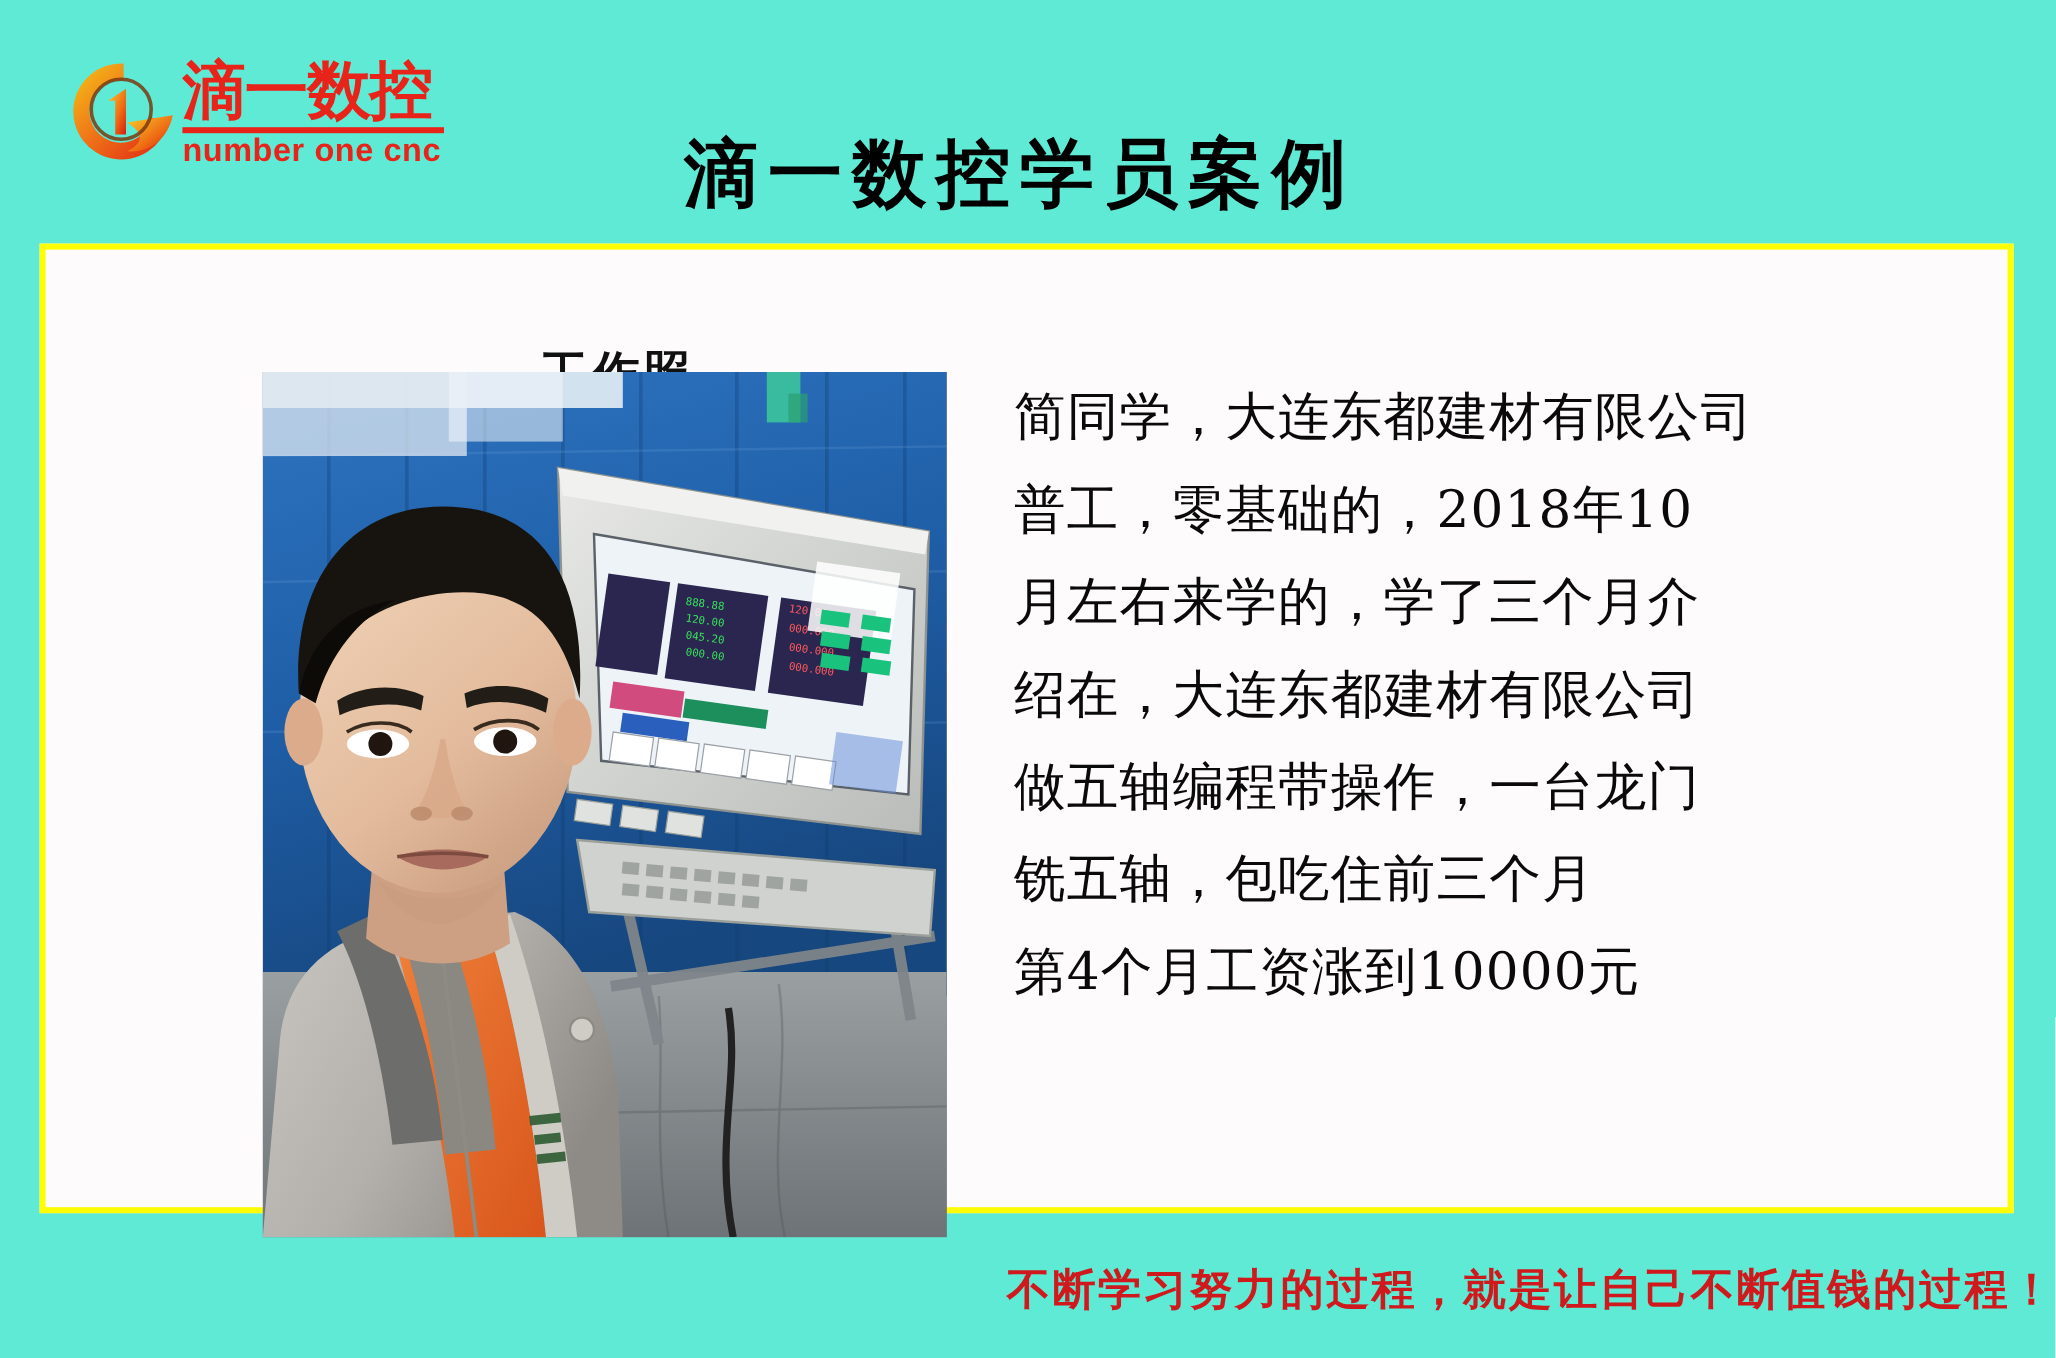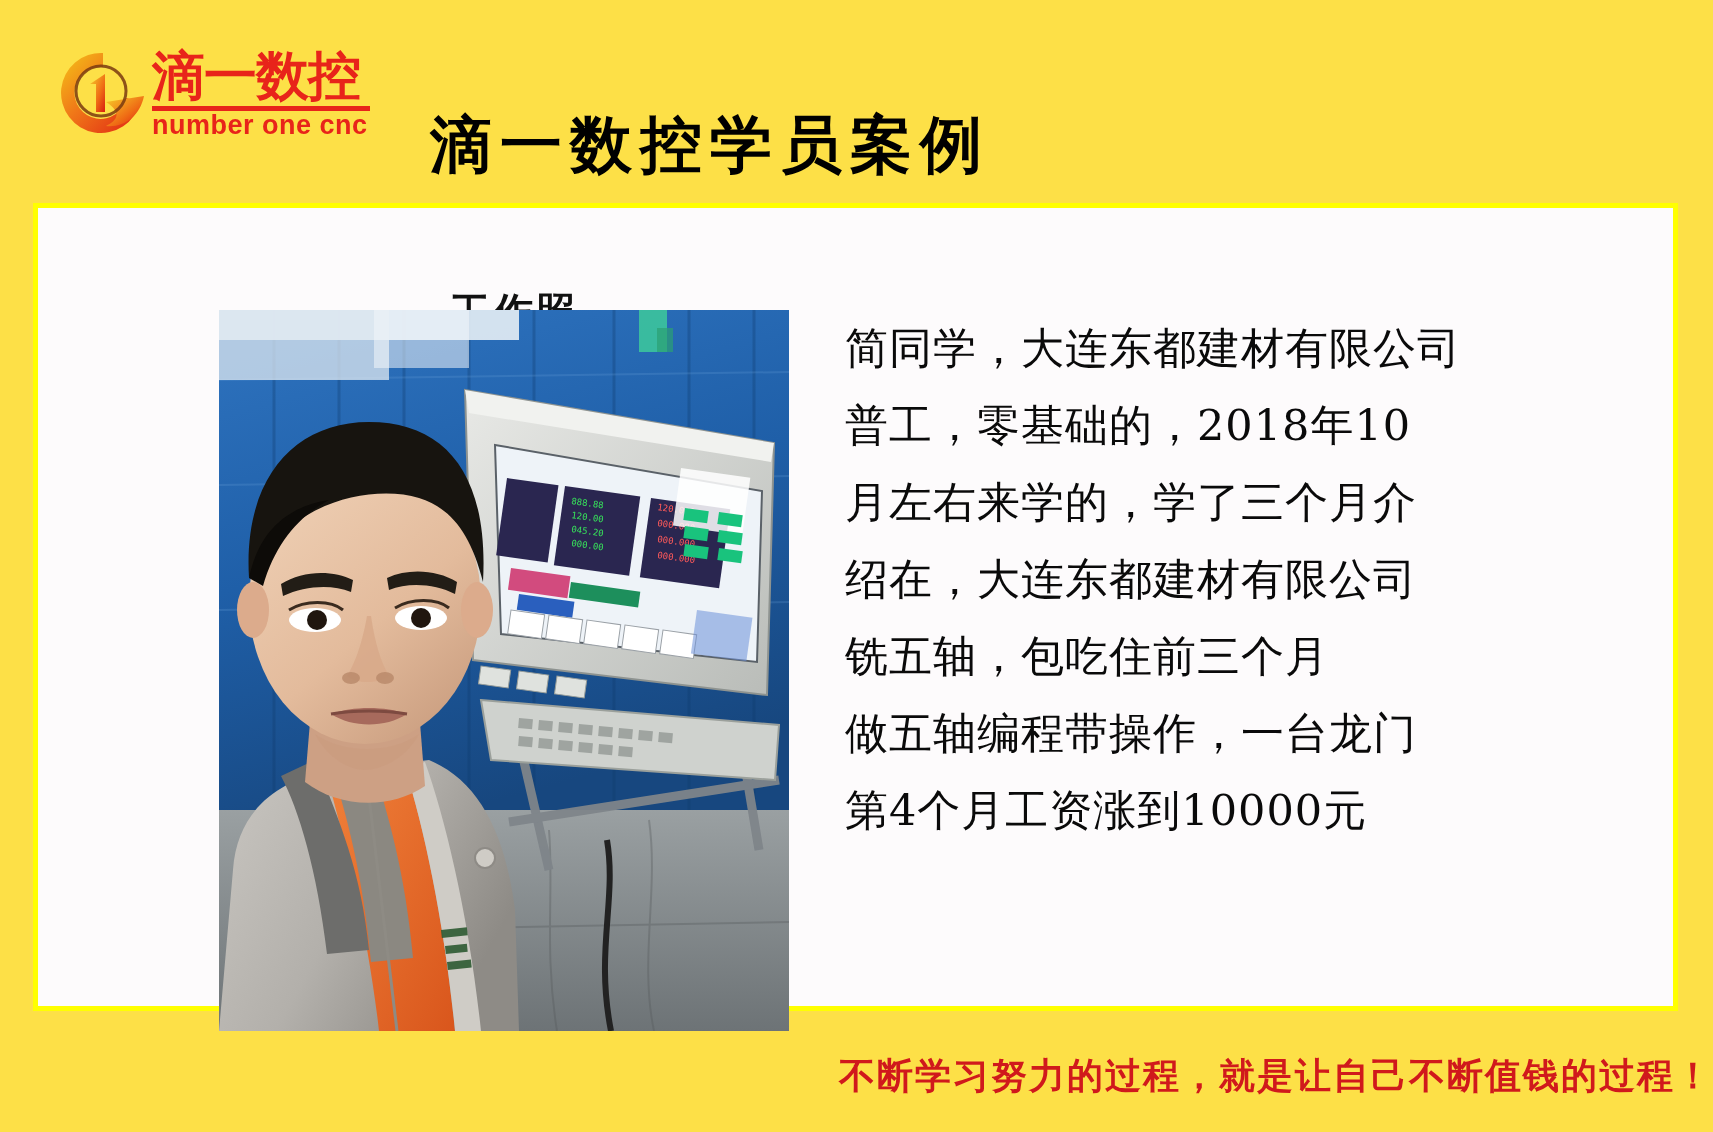--- a/index.html
+++ b/index.html
@@ -7,21 +7,21 @@
     padding: 0;
     background: #ffffff;
   }
   body {
     font-family: "DejaVu Sans", "Liberation Sans", sans-serif;
   }
   #slide {
     position: relative;
     width: 1713px;
     height: 1132px;
-    background: #fde047;
+    background: #5eead4;
     overflow: hidden;
   }
 
   
   #logo {
     position: absolute;
     left: 60px;
     top: 44px;
     width: 310px;
     height: 100px;
@@ -75,21 +75,21 @@
     letter-spacing: 0.5px;
     white-space: nowrap;
   }
 
   
   #page-title {
     position: absolute;
     left: 430px;
     top: 108px;
     width: 700px;
-    text-align: left;
+    text-align: right;
     font-family: "DejaVu Serif", "Liberation Serif", serif;
     font-weight: bold;
     font-size: 62px;
     line-height: 74px;
     color: #000000;
     letter-spacing: 8px;
     white-space: nowrap;
   }
 
   
@@ -391,20 +391,20 @@
 
       <path d="M96 424 C124 444 172 444 200 424 C188 448 162 460 146 460 C130 460 108 448 96 424 Z" fill="#c99a7c" opacity="0.45"></path>
     </svg>
   </div>
 
   <div id="testimonial">
     <div class="t-line">简同学，大连东都建材有限公司</div>
     <div class="t-line">普工，零基础的，2018年10</div>
     <div class="t-line">月左右来学的，学了三个月介</div>
     <div class="t-line">绍在，大连东都建材有限公司</div>
+    <div class="t-line">做五轴编程带操作，一台龙门</div>
     <div class="t-line">铣五轴，包吃住前三个月</div>
-    <div class="t-line">做五轴编程带操作，一台龙门</div>
     <div class="t-line">第4个月工资涨到10000元</div>
   </div>
 
   <div id="slogan">不断学习努力的过程，就是让自己不断值钱的过程！</div>
 
 </div>
 
 </body></html>

